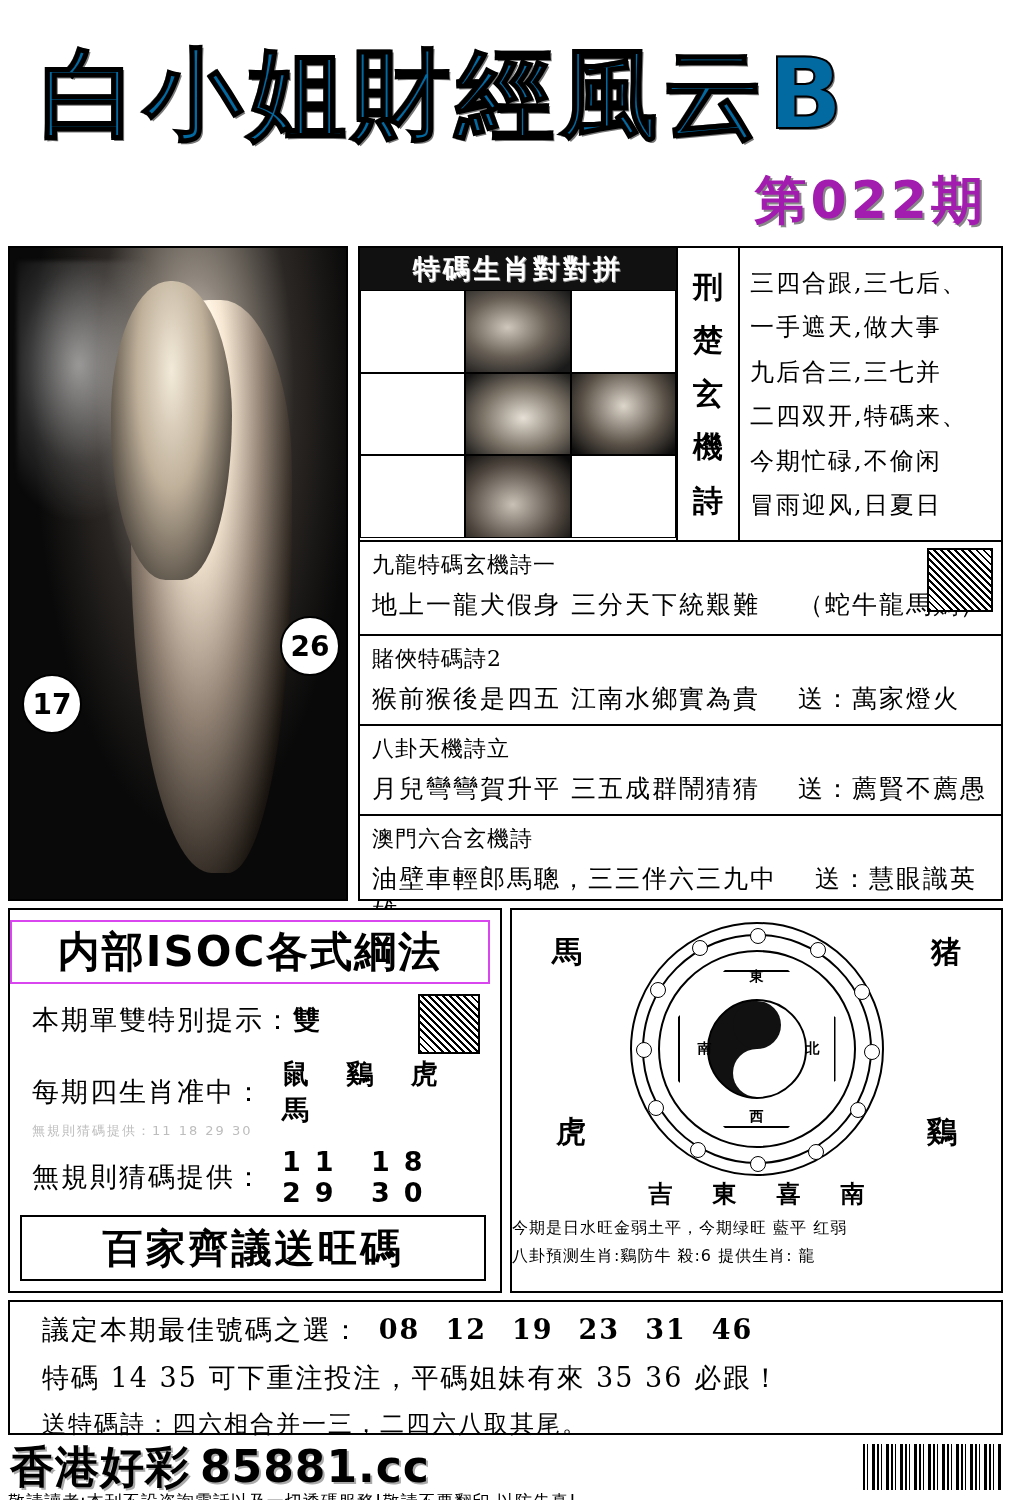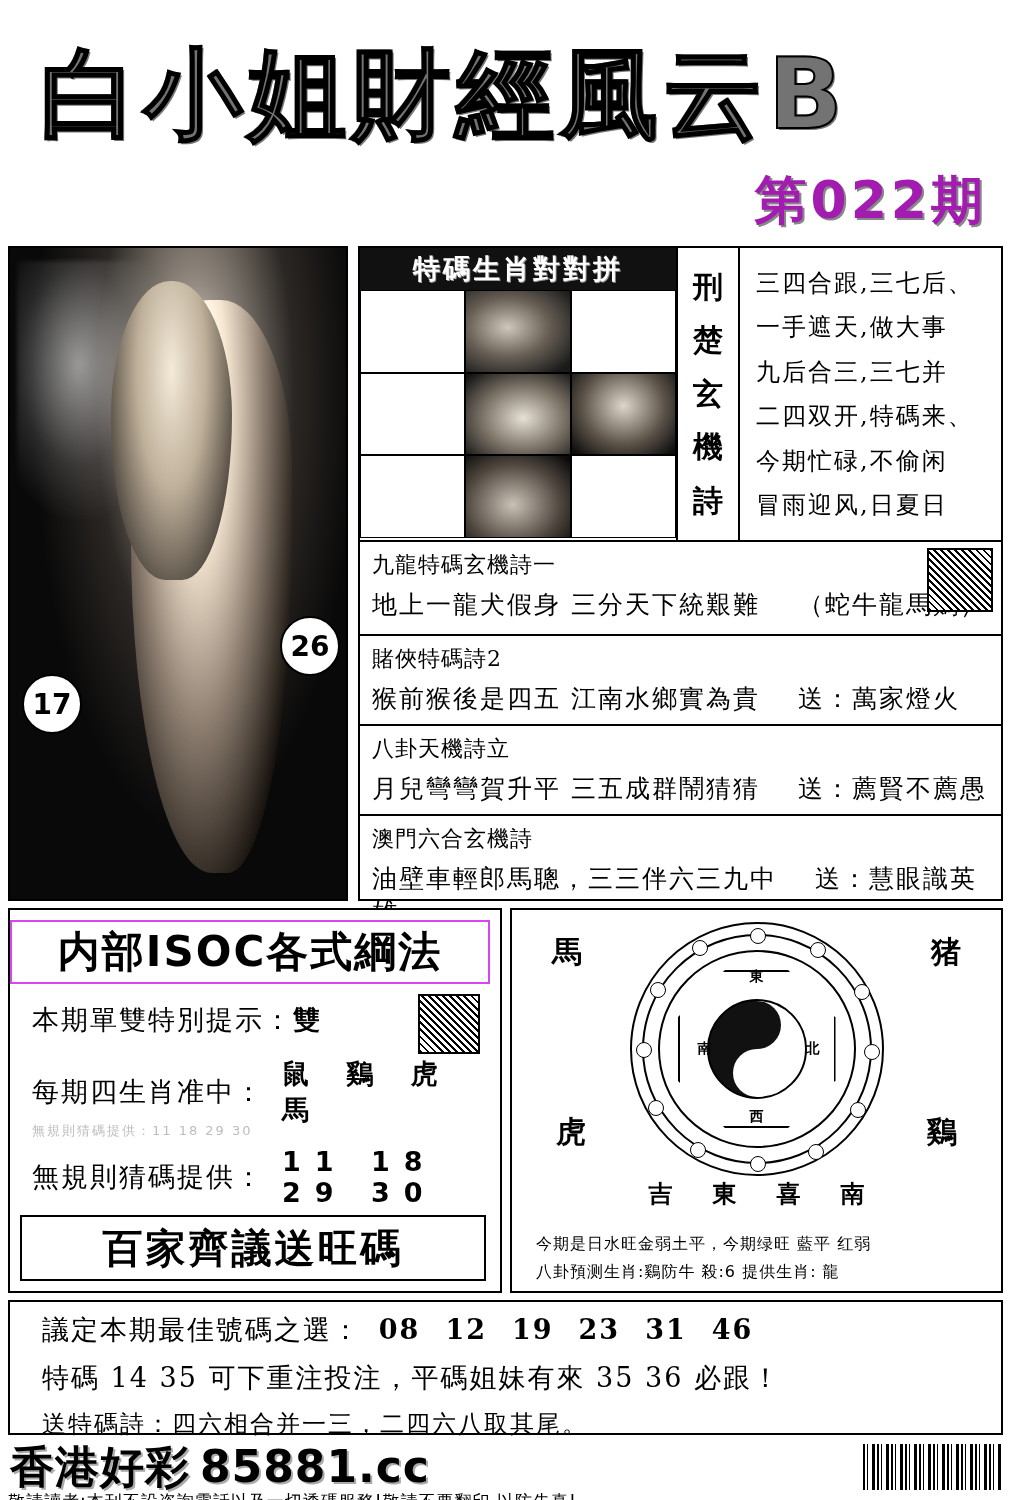--- a/index.html
+++ b/index.html
@@ -4,21 +4,21 @@
 <style>
   html,body{margin:0;padding:0;background:#ffffff;}
   body{width:1011px;height:1500px;position:relative;font-family:"DejaVu Sans","Liberation Sans",sans-serif;color:#000;overflow:hidden;}
   .page{position:absolute;inset:0;}
 
   
   .masthead{position:absolute;left:0;top:0;width:1011px;height:232px;}
   .title-main{position:absolute;left:40px;top:42px;width:960px;height:110px;
     font-family:"DejaVu Sans","Liberation Sans",sans-serif;font-weight:bold;font-size:98px;
     letter-spacing:6px;line-height:104px;white-space:nowrap;
-    -webkit-text-stroke:2px #000;color:#737373;
+    -webkit-text-stroke:2px #000;color:#0369a1;
     text-shadow:2px 2px 0 #777, -1px -1px 0 #555;}
   .title-issue{position:absolute;right:24px;top:166px;font-weight:bold;font-size:52px;letter-spacing:4px;
     color:#a21caf;text-shadow:2px 2px 0 #888;}
 
   
   .topband{position:absolute;left:8px;top:246px;width:995px;height:655px;}
   .photo{position:absolute;left:0;top:0;width:340px;height:655px;
     background:#0a0a0a;
     background-image:
       radial-gradient(ellipse at 55% 22%, #efe6dc 0%, #8e867c 16%, #2b2724 38%, #090909 62%),
@@ -62,21 +62,21 @@
       radial-gradient(ellipse at 50% 40%, #ddd6cb 0%, #5f564c 55%, #0d0d0d 95%),
       repeating-linear-gradient(10deg, rgba(0,0,0,.25) 0 3px, rgba(255,255,255,.12) 3px 6px);}
   .pp-cell.img4{background:
       radial-gradient(ellipse at 45% 60%, #c9c1b5 0%, #4d453d 60%, #0a0a0a 95%),
       repeating-linear-gradient(80deg, rgba(0,0,0,.22) 0 2px, rgba(255,255,255,.1) 2px 5px);}
 
   .poemblock{position:absolute;left:318px;top:0;width:325px;height:292px;display:flex;}
   .poem-label{width:62px;border-right:2px solid #000;box-sizing:border-box;
     display:flex;flex-direction:column;align-items:center;justify-content:space-evenly;
     font-size:30px;font-weight:bold;padding:6px 0;background:#fff;}
-  .poem-lines{flex:1;display:flex;flex-direction:column;justify-content:space-evenly;padding:6px 10px 6px 16px;box-sizing:border-box;}
+  .poem-lines{flex:1;display:flex;flex-direction:column;justify-content:space-evenly;padding:6px 10px 6px 10px;box-sizing:border-box;}
   .poem-lines div{font-size:24px;letter-spacing:2px;font-family:"DejaVu Serif","Liberation Serif",serif;}
 
   .vrow{position:absolute;left:0;width:641px;border-top:2px solid #000;box-sizing:border-box;padding:8px 12px;}
   .vrow .l1{font-size:22px;letter-spacing:1px;font-family:"DejaVu Serif","Liberation Serif",serif;}
   .vrow .l2{font-size:25px;letter-spacing:2px;margin-top:8px;font-family:"DejaVu Serif","Liberation Serif",serif;}
   .vrow .send{margin-left:28px;}
   .seal{position:absolute;right:8px;top:6px;width:62px;height:60px;border:2px solid #000;background:#fff;
     background-image:repeating-linear-gradient(45deg,#000 0 2px,#fff 2px 5px);}
 
   
@@ -110,21 +110,21 @@
   .taiji:before,.taiji:after{content:"";position:absolute;left:24px;width:48px;height:48px;border-radius:50%;}
   .taiji:before{top:0;background:#111;}
   .taiji:after{bottom:0;background:#fff;}
   .dir{position:absolute;font-size:14px;font-weight:bold;}
   .d-e{left:50%;top:44px;transform:translateX(-50%);}
   .d-s{left:66px;top:50%;transform:translateY(-50%);}
   .d-n{right:62px;top:50%;transform:translateY(-50%);}
   .d-w{left:50%;bottom:48px;transform:translateX(-50%);}
   .tick{position:absolute;width:14px;height:14px;border:1px solid #000;border-radius:50%;background:#fff;}
   .wheel-sub{position:absolute;left:0;top:268px;width:100%;text-align:center;font-size:24px;font-weight:bold;letter-spacing:40px;text-indent:40px;}
-  .rb-note{position:absolute;left:24px;right:12px;font-size:16px;letter-spacing:1px;margin-top:16px;}
+  .rb-note{position:absolute;left:0;right:12px;font-size:16px;letter-spacing:1px;}
   .rb-note.n1{top:308px;}
   .rb-note.n2{top:336px;}
 
   
   .bottombox{position:absolute;left:8px;top:1300px;width:995px;height:135px;border:2px solid #000;box-sizing:border-box;background:#fff;padding:10px 32px;}
   .bb-line{font-size:27px;letter-spacing:2px;margin-bottom:12px;font-family:"DejaVu Serif","Liberation Serif",serif;}
   .bb-line .num{display:inline-block;min-width:56px;text-align:center;font-weight:bold;}
   .bb-line.small{font-size:24px;}
 
   

